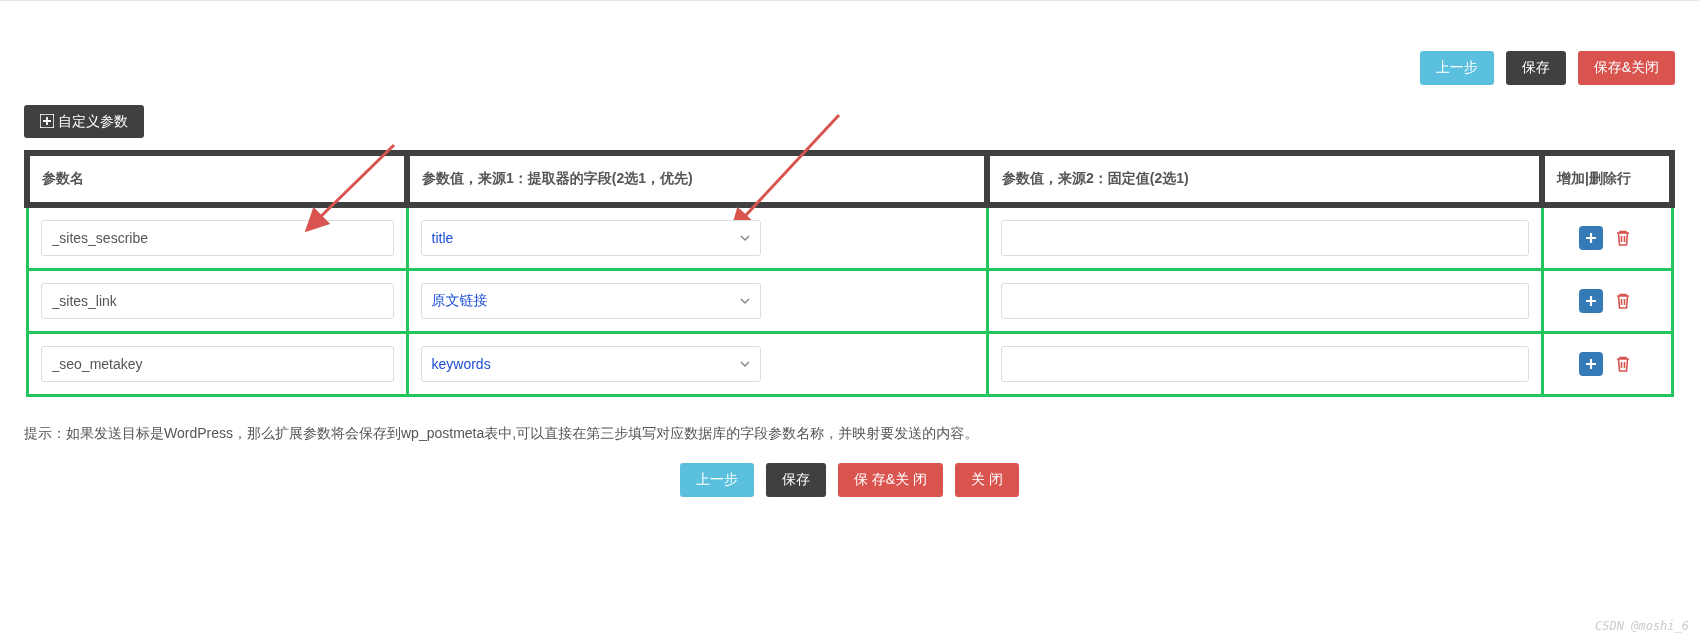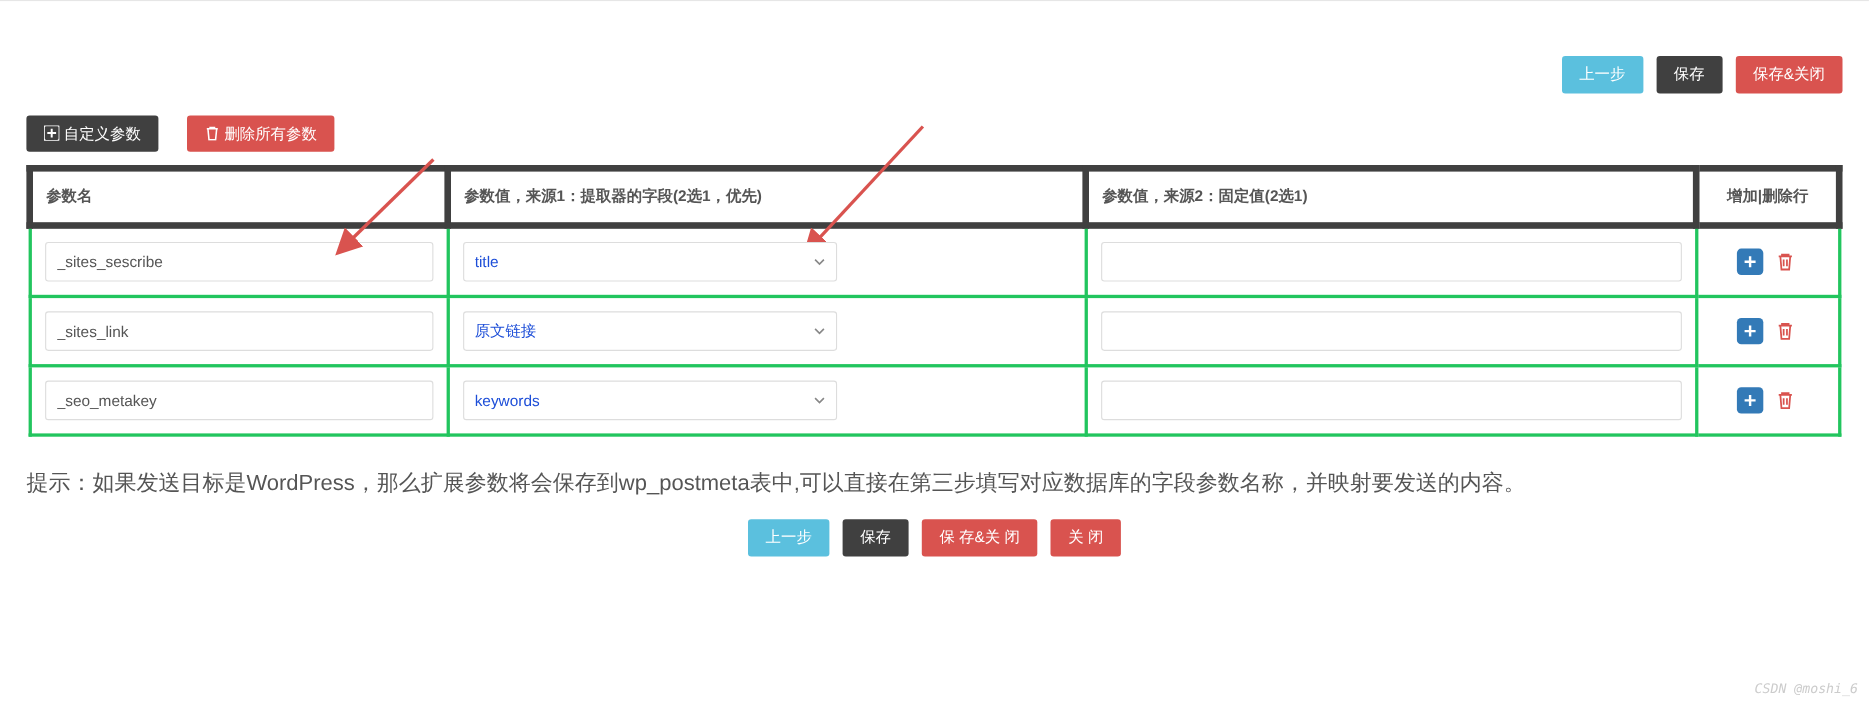--- a/index.html
+++ b/index.html
@@ -30,21 +30,21 @@
       border-radius: 3px;
       cursor: pointer;
       gap: 4px;
       line-height: 1.4;
     }
     .btn-blue-light { background: #5bc0de; }
     .btn-blue { background: #404040; }
     .btn-red { background: #d9534f; }
     .secondary-toolbar {
       display: flex;
-      gap: 26px;
+      gap: 6px;
       margin-bottom: 12px;
     }
     table.params {
       width: 100%;
       border-collapse: collapse;
       border: 1px solid #ddd;
     }
     table.params th {
       text-align: left;
       font-weight: 600;
@@ -56,21 +56,21 @@
     }
     table.params td {
       border: 3px solid #22c55e;
       padding: 12px;
       vertical-align: middle;
     }
     .col-name { width: 380px; }
     .col-src1 { width: 580px; }
     .col-src2 { width: auto; }
     .col-actions { width: 130px; text-align: center; }
-    table.params th.col-actions, table.params td.col-actions { text-align: center; }
+    table.params th.col-actions, table.params td.col-actions { }
     .input {
       width: 100%;
       height: 36px;
       padding: 6px 10px;
       border: 1px solid #ddd;
       border-radius: 3px;
       font-size: 14px;
       color: #555;
       background: #fff;
     }
@@ -101,21 +101,21 @@
       cursor: pointer;
     }
     .icon-plus-box {
       background: #337ab7;
       color: #fff;
     }
     .icon-trash { color: #d9534f; }
     .hint {
       margin-top: 28px;
       color: #555;
-      font-size: 20px;
+      font-size: 14px;
       margin-bottom: 20px;
     }
     .bottom-toolbar {
       display: flex;
       justify-content: center;
       gap: 12px;
     }
     .watermark {
       position: fixed;
       right: 10px;
@@ -145,28 +145,20 @@
 
   <div class="secondary-toolbar">
     <button class="btn btn-blue">
       <span>
         <svg width="14" height="14" viewBox="0 0 14 14">
             <rect x="0" y="0" width="14" height="14" rx="2" fill="none" stroke="#fff" stroke-width="1.5"></rect>
             <path d="M7 3v8M3 7h8" stroke="#fff" stroke-width="1.8"></path>
           </svg>
       </span>
       <span>自定义参数</span>
-    </button>
-    <button class="btn btn-red">
-      <span>
-        <svg width="14" height="14" viewBox="0 0 14 14">
-            <path d="M2 3h10M5 3V2h4v1M3 3l1 10h6l1-10" fill="none" stroke="#fff" stroke-width="1.4"></path>
-          </svg>
-      </span>
-      <span>删除所有参数</span>
     </button>
   </div>
 
   <div class="table-wrap">
     <svg class="arrow-annot" style="left:270px; top:-10px;" width="110" height="100" viewBox="0 0 110 100">
       <defs>
           <marker id="ah1" markerWidth="8" markerHeight="8" refX="6" refY="4" orient="auto">
             <path d="M0 0 L8 4 L0 8 z" fill="#d9534f"></path>
           </marker>
         </defs>

